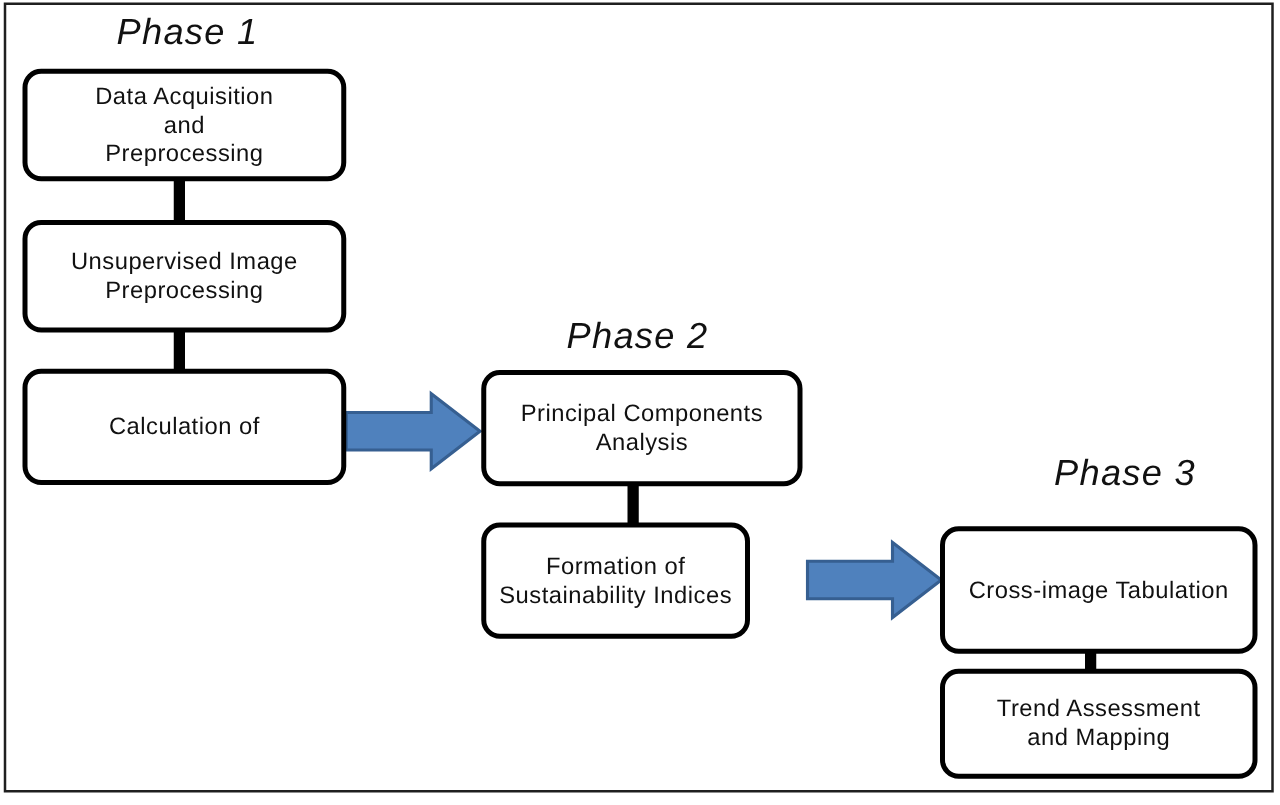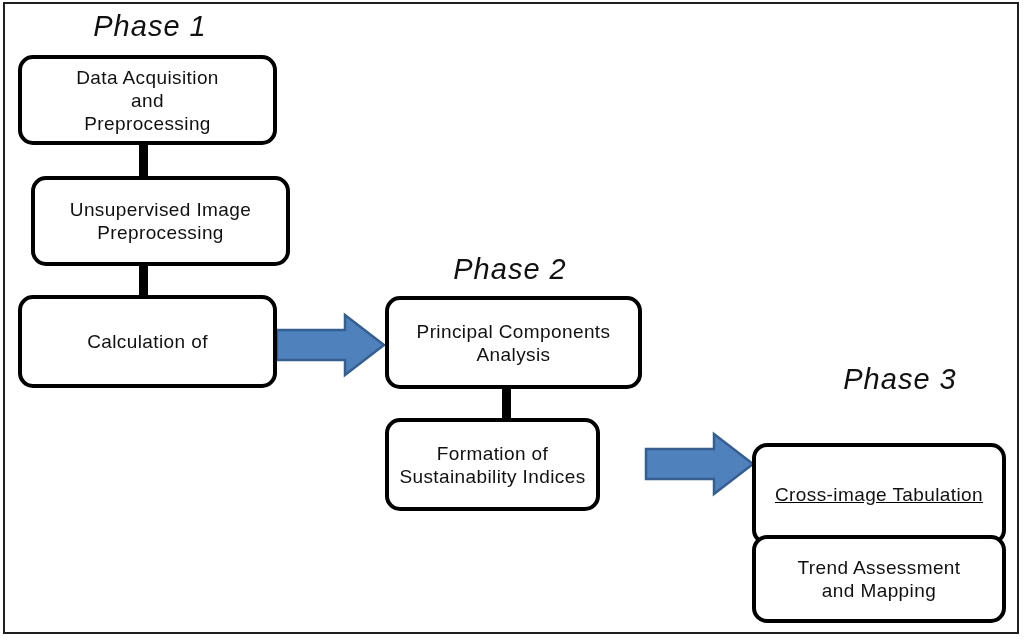--- a/index.html
+++ b/index.html
@@ -95,21 +95,21 @@
     <polygon class="arrow-shape" points="1,17 69,17 69,2 108,32 69,62 69,47 1,47"></polygon>
   </svg>
 
   <div class="flow-box" style="left:18px; top:55px; width:259px; height:90px;">
     <div class="box-label">
       <div>Data Acquisition</div>
       <div>and</div>
       <div>Preprocessing</div>
     </div>
   </div>
-  <div class="flow-box" style="left:18px; top:176px; width:259px; height:90px;margin-left:13px;">
+  <div class="flow-box" style="left:18px; top:176px; width:259px; height:90px;">
     <div class="box-label">
       <div>Unsupervised Image</div>
       <div>Preprocessing</div>
     </div>
   </div>
   <div class="flow-box" style="left:18px; top:295px; width:259px; height:93px;">
     <div class="box-label">
       <div>Calculation of</div>
     </div>
   </div>
@@ -120,21 +120,21 @@
       <div>Analysis</div>
     </div>
   </div>
   <div class="flow-box" style="left:385px; top:418px; width:215px; height:93px;">
     <div class="box-label">
       <div>Formation of</div>
       <div>Sustainability Indices</div>
     </div>
   </div>
 
-  <div class="flow-box" style="left:752px; top:443px; width:254px; height:102px;text-decoration:underline;">
+  <div class="flow-box" style="left:752px; top:421px; width:254px; height:102px;">
     <div class="box-label">
       <div>Cross-image Tabulation</div>
     </div>
   </div>
   <div class="flow-box" style="left:752px; top:535px; width:254px; height:88px;">
     <div class="box-label">
       <div>Trend Assessment</div>
       <div>and Mapping</div>
     </div>
   </div>

